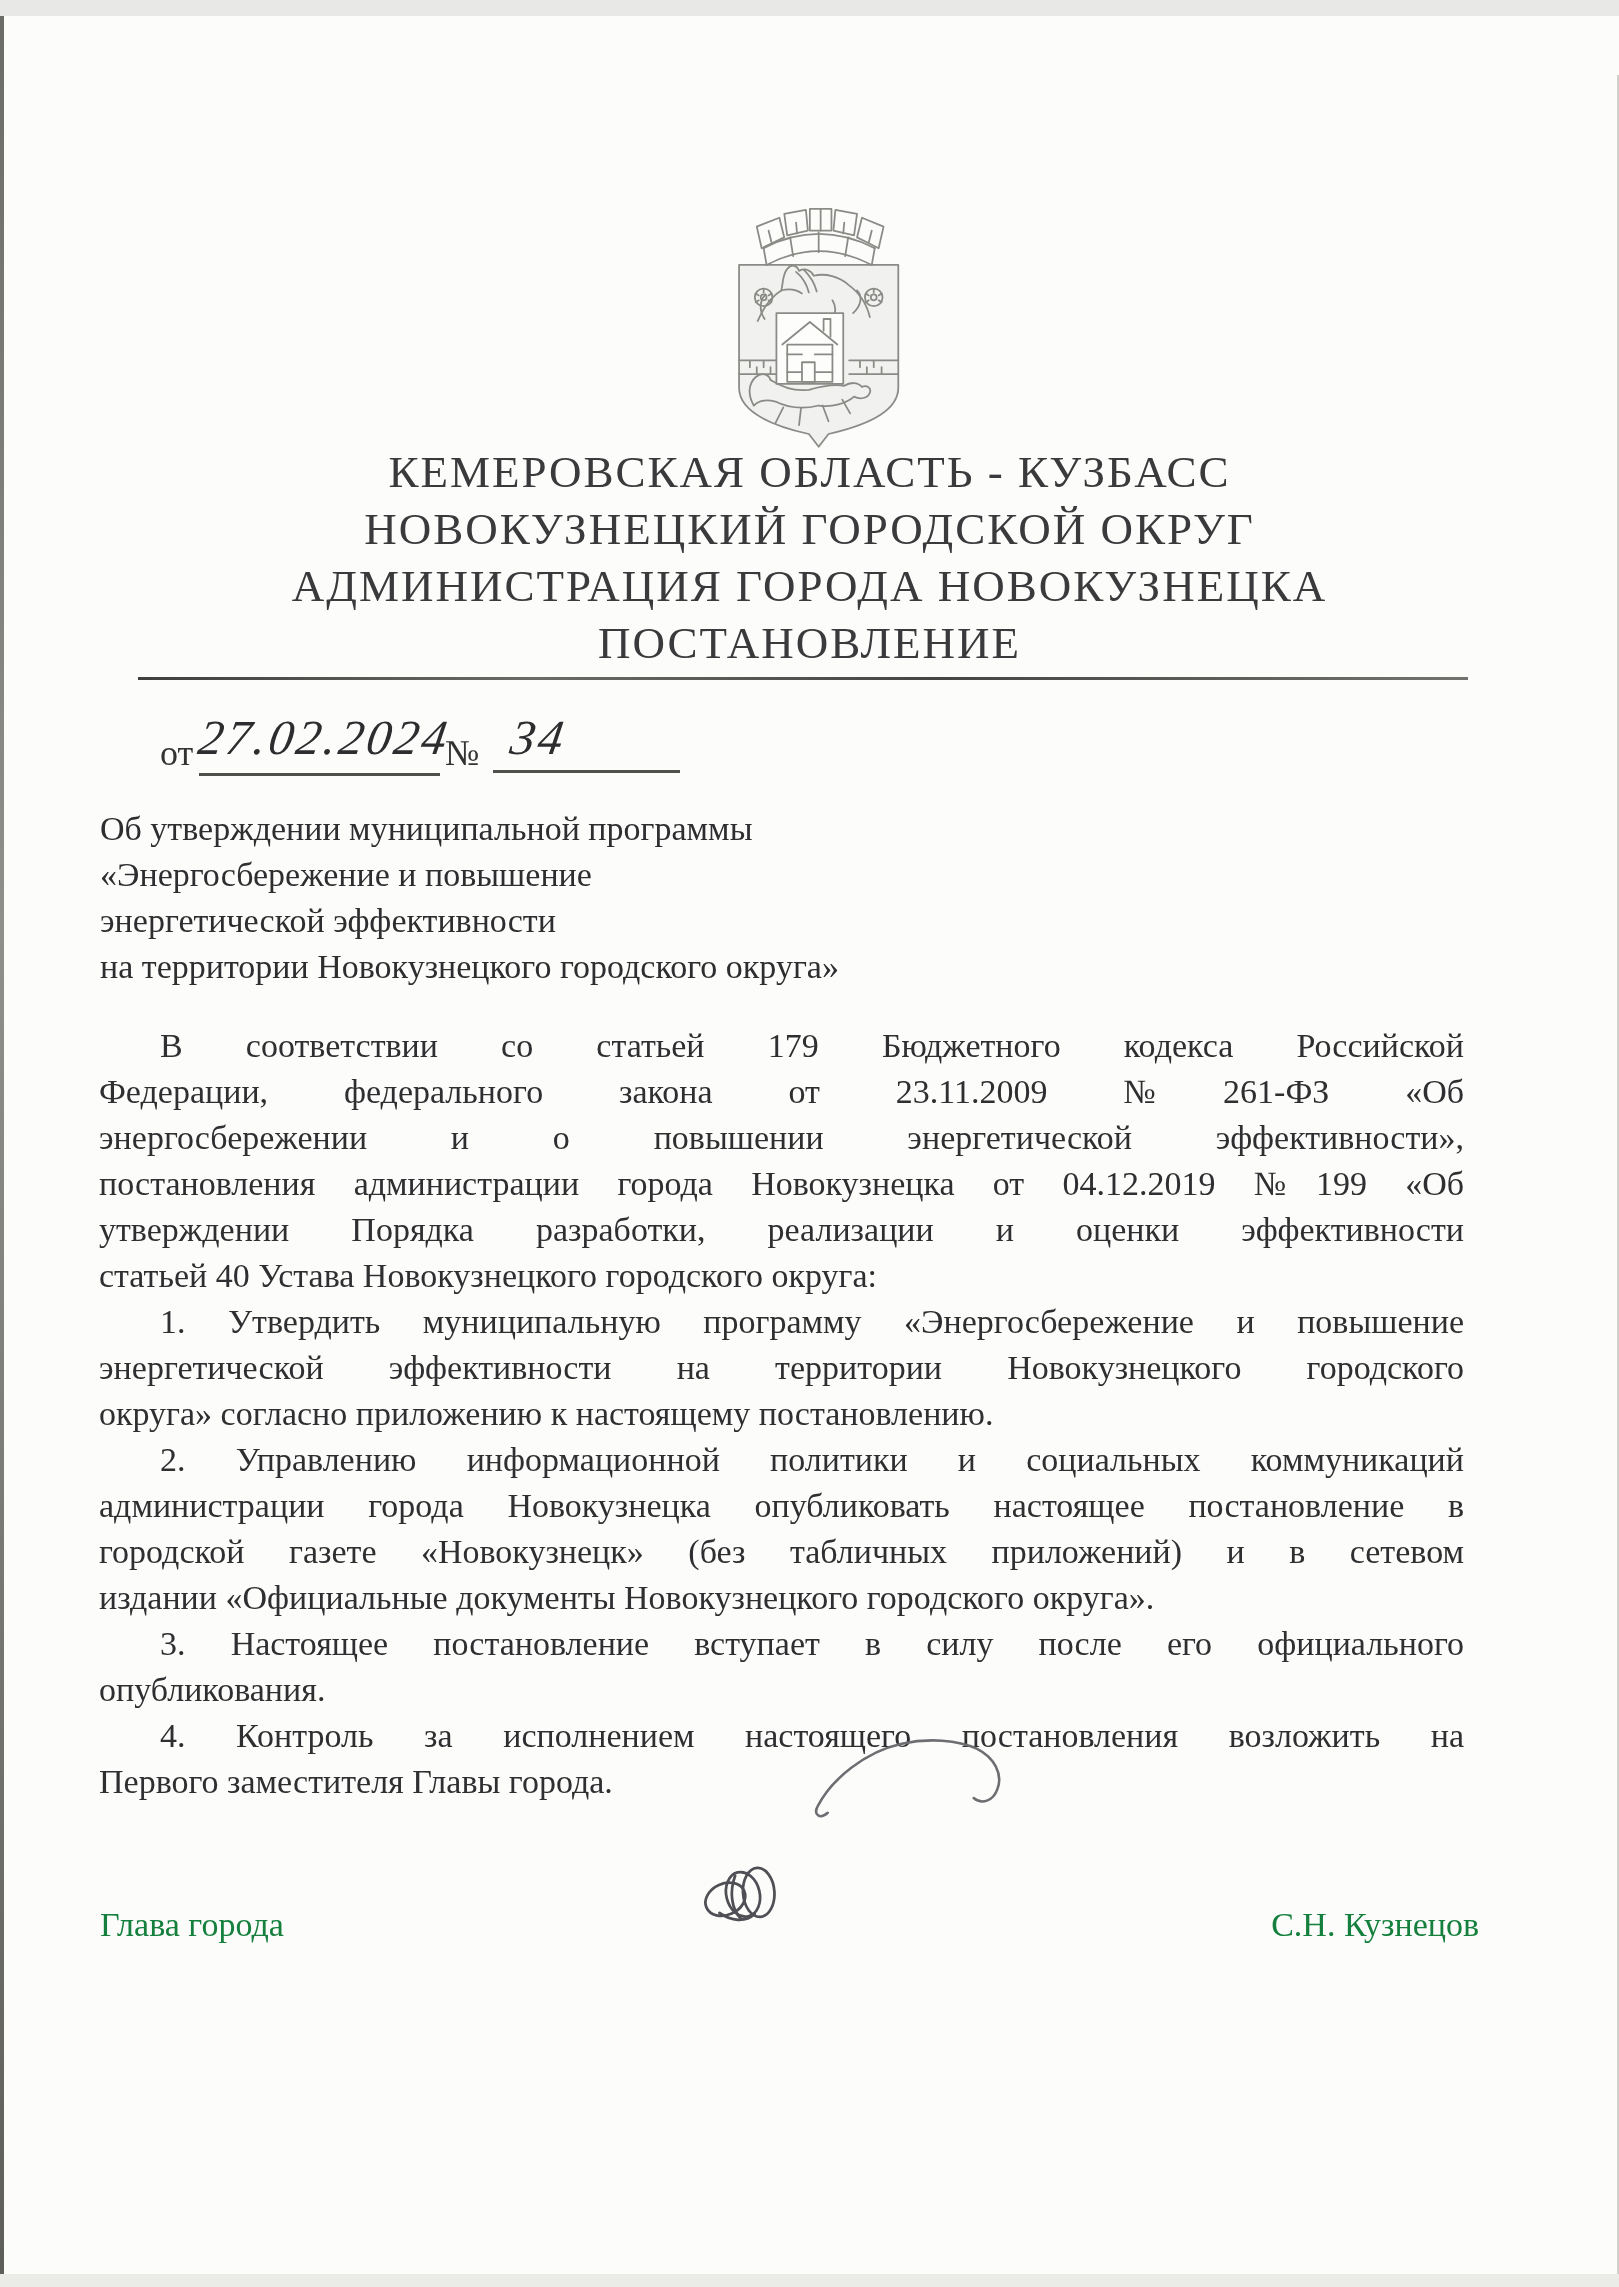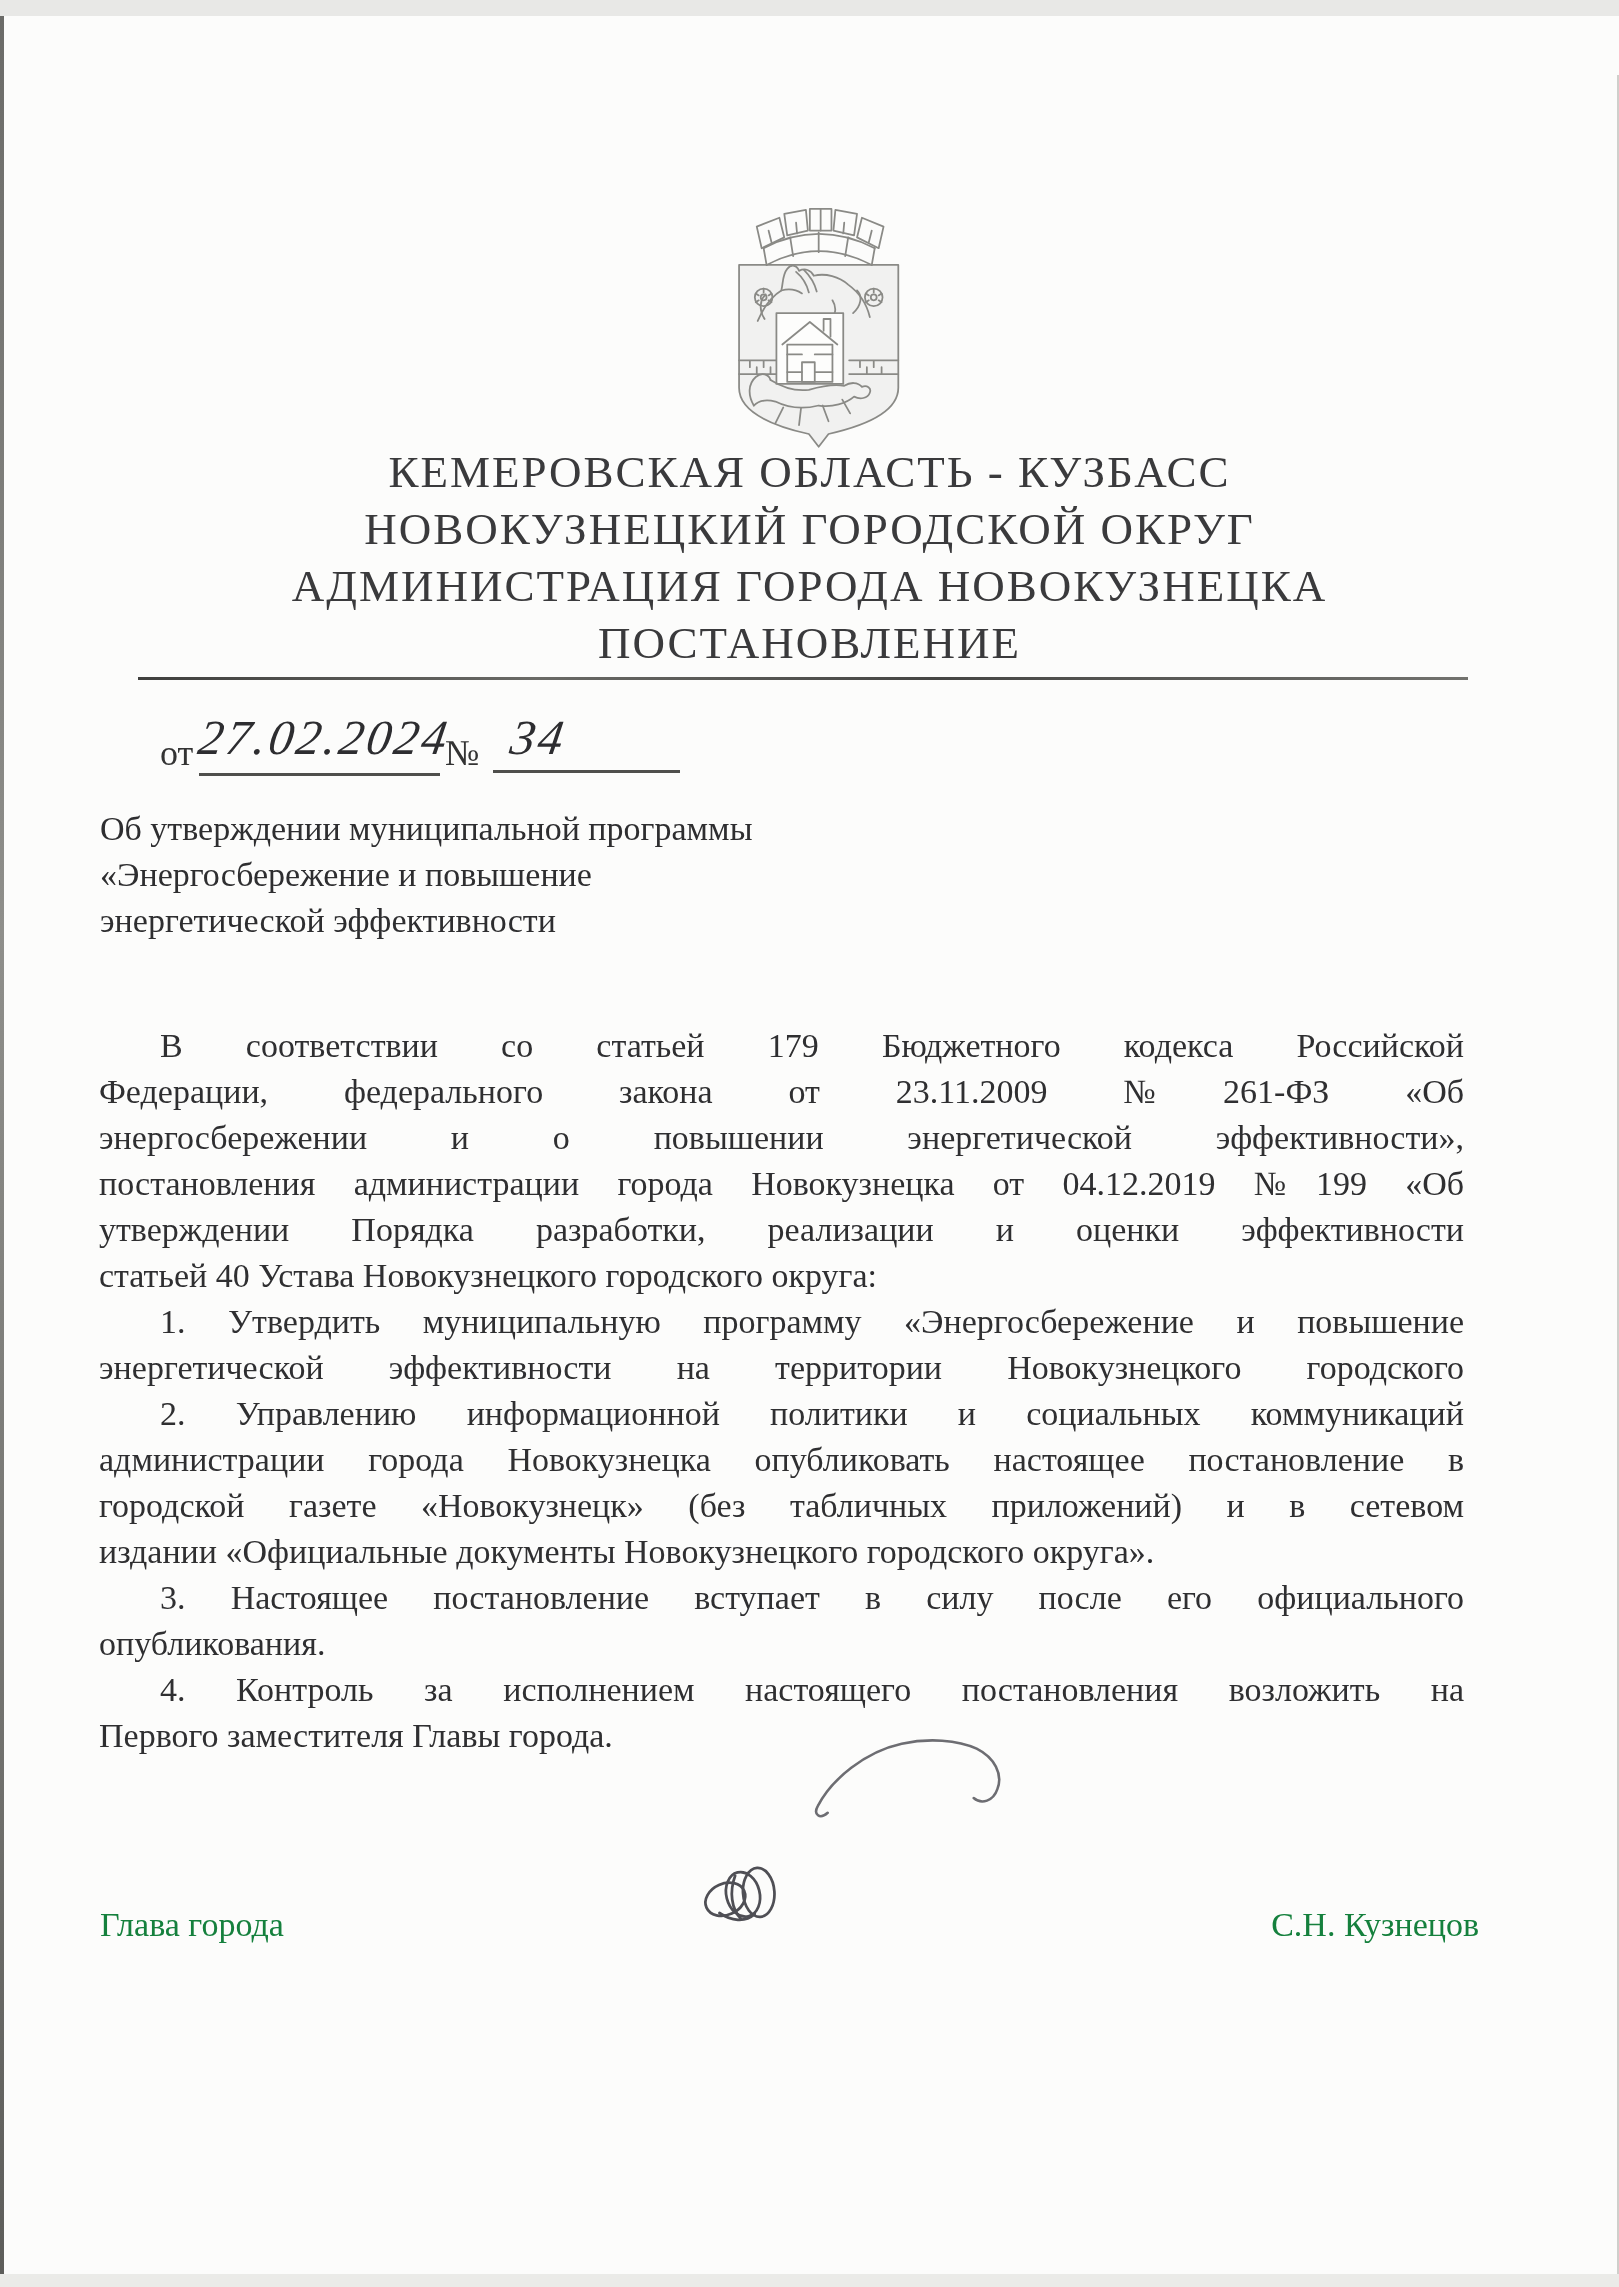--- a/index.html
+++ b/index.html
@@ -117,32 +117,34 @@
     <span class="from-label">от</span>
     <span class="hw-slot hw-date-slot"><span class="handwriting">27.02.2024</span></span>
     <span class="num-sign">№</span>
     <span class="hw-slot hw-num-slot"><span class="handwriting">34</span></span>
   </div>
 
   <div class="subject">
     <div>Об утверждении муниципальной программы</div>
     <div>«Энергосбережение и повышение</div>
     <div>энергетической эффективности</div>
+    <div>на территории Новокузнецкого городского округа»</div>
   </div>
 
   <div class="body-text">
     <div class="bl j ind">В соответствии со статьей 179 Бюджетного кодекса Российской</div>
     <div class="bl j">Федерации, федерального закона от 23.11.2009 №261-ФЗ «Об</div>
     <div class="bl j">энергосбережении и о повышении энергетической эффективности»,</div>
     <div class="bl j">постановления администрации города Новокузнецка от 04.12.2019 №199 «Об</div>
     <div class="bl j">утверждении Порядка разработки, реализации и оценки эффективности</div>
     <div class="bl last">статьей 40 Устава Новокузнецкого городского округа:</div>
 
     <div class="bl j ind">1. Утвердить муниципальную программу «Энергосбережение и повышение</div>
     <div class="bl j">энергетической эффективности на территории Новокузнецкого городского</div>
+    <div class="bl last">округа» согласно приложению к настоящему постановлению.</div>
 
     <div class="bl j ind">2. Управлению информационной политики и социальных коммуникаций</div>
     <div class="bl j">администрации города Новокузнецка опубликовать настоящее постановление в</div>
     <div class="bl j">городской газете «Новокузнецк» (без табличных приложений) и в сетевом</div>
     <div class="bl last">издании «Официальные документы Новокузнецкого городского округа».</div>
 
     <div class="bl j ind">3. Настоящее постановление вступает в силу после его официального</div>
     <div class="bl last">опубликования.</div>
 
     <div class="bl j ind">4. Контроль за исполнением настоящего постановления возложить на</div>

